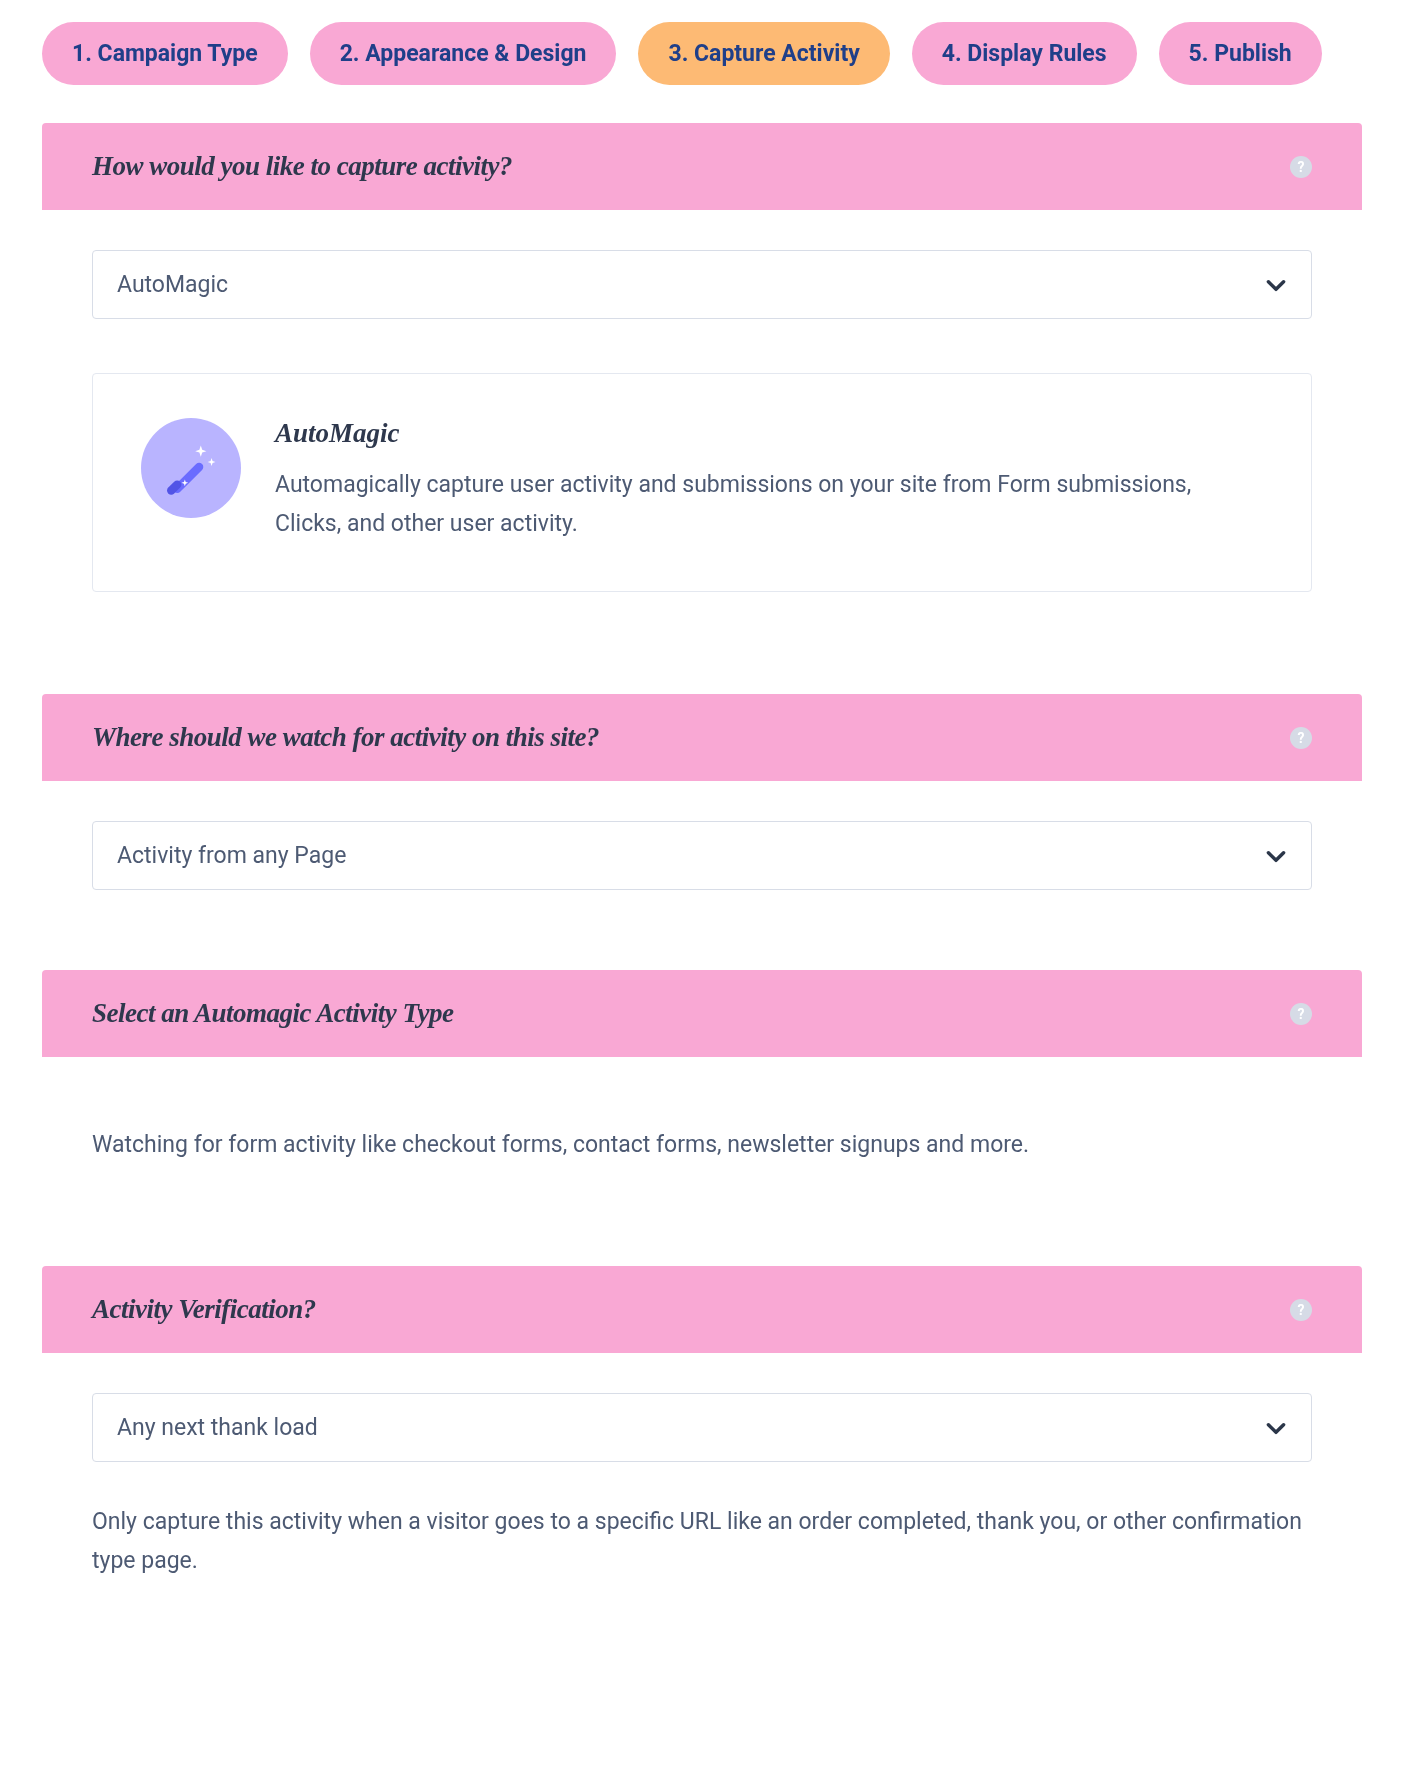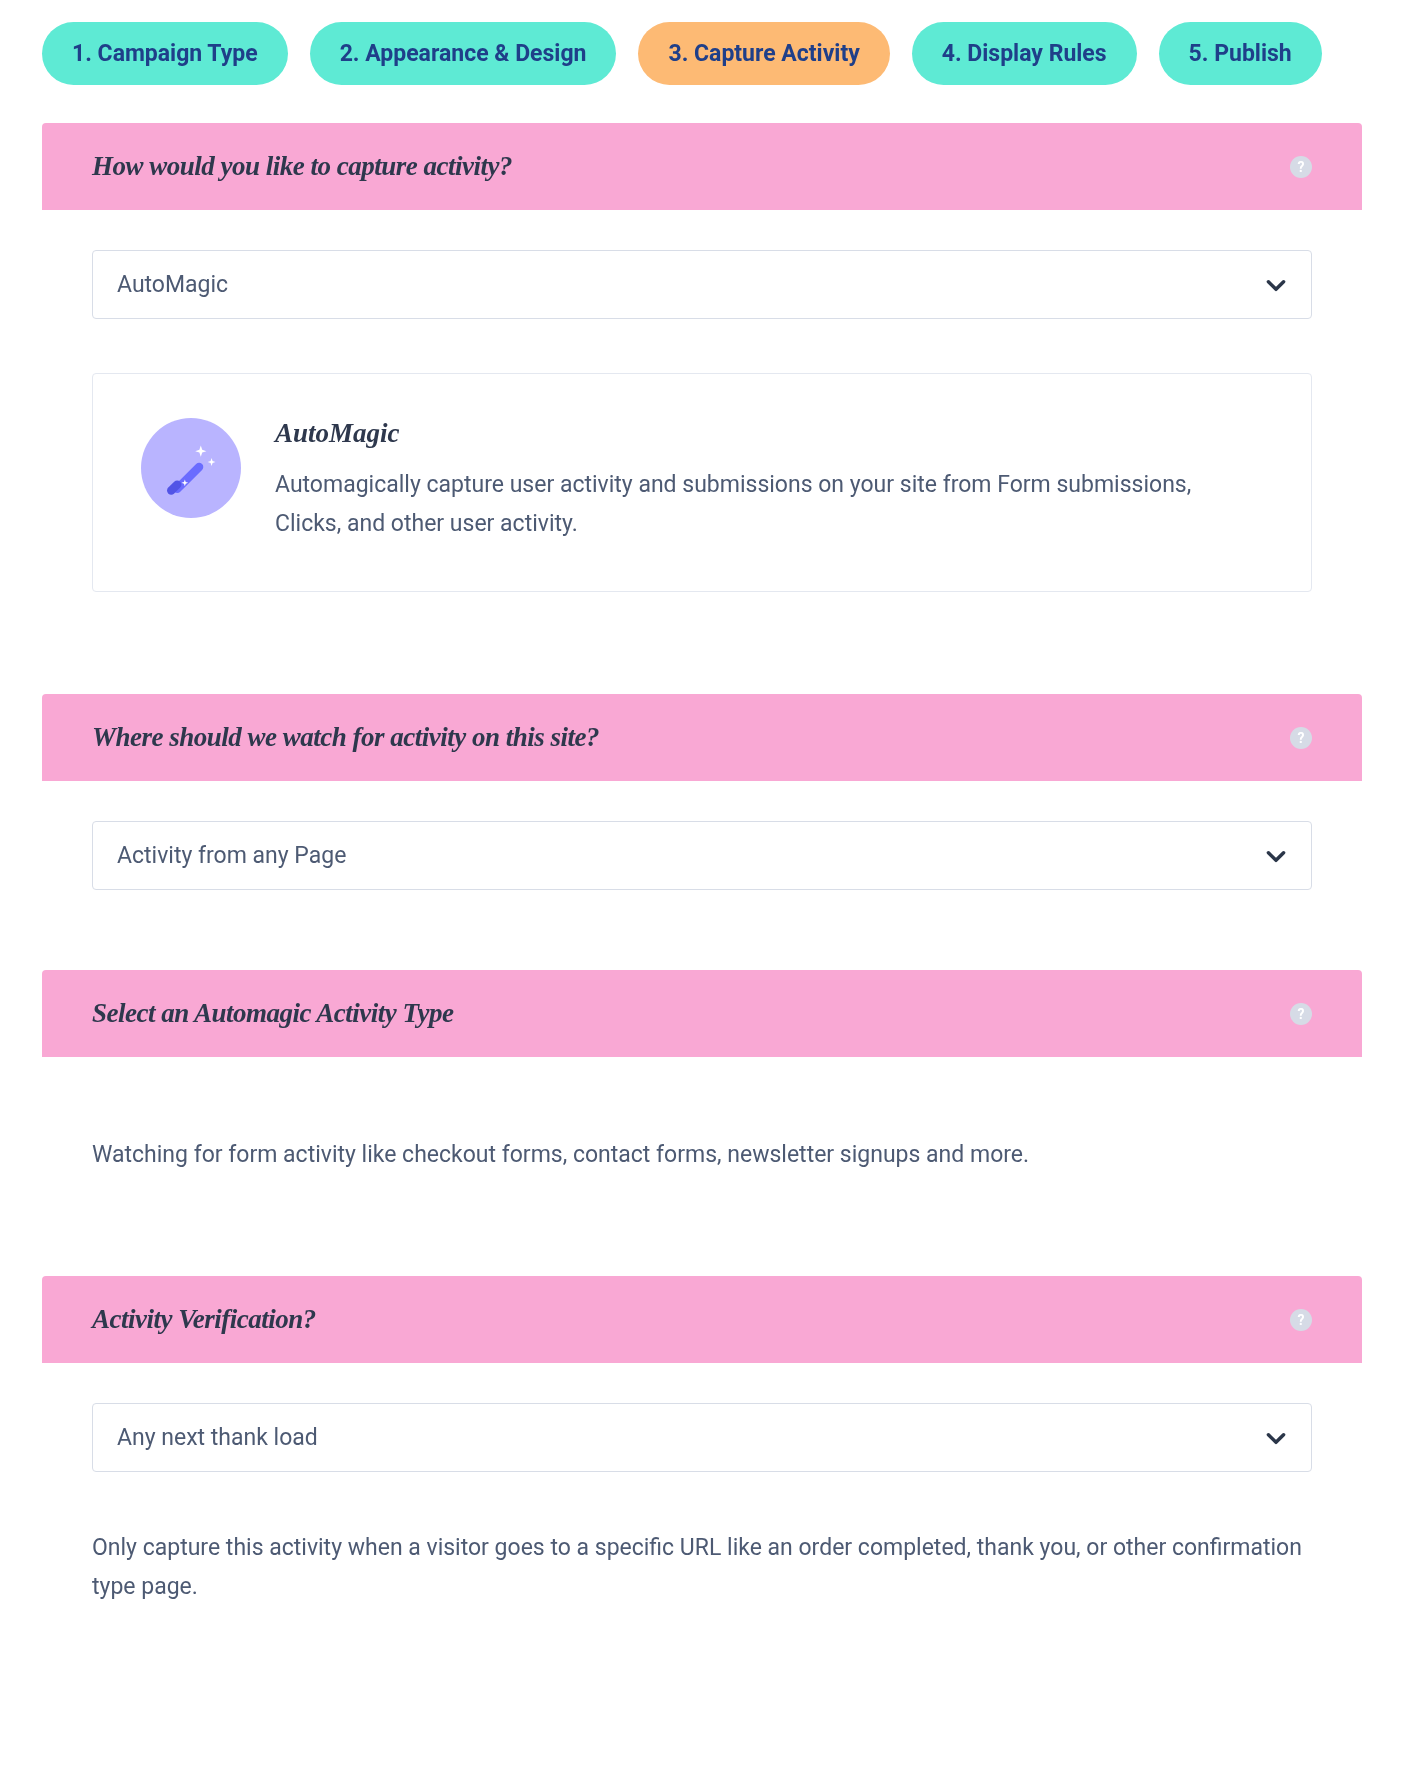--- a/index.html
+++ b/index.html
@@ -12,21 +12,21 @@
   .wrap {
     padding: 22px 42px 90px 42px;
   }
   
   .tabs {
     display: flex;
     gap: 22px;
     margin-bottom: 38px;
   }
   .tab {
-    background: #5eead4;
+    background: #f9a8d4;
     color: #1f3f89;
     font-weight: 700;
     font-size: 23px;
     padding: 18px 30px;
     border-radius: 38px;
     cursor: pointer;
     white-space: nowrap;
   }
   .tab.active {
     background: #fdba74;
@@ -118,21 +118,21 @@
   }
   .info-body p {
     font-size: 23px;
     line-height: 1.7;
     color: #4d5a73;
   }
   .helper-text {
     font-size: 23px;
     color: #4d5a73;
     line-height: 1.7;
-    margin-top: 38px;
+    margin-top: 28px;
   }
   .section-spacer { height: 70px; }
 </style>
 </head>
 <body>
 
 <div class="wrap">
 
   <div class="tabs" id="tabs-row">
       <div class="tab">1. Campaign Type</div>
@@ -214,16 +214,16 @@
   </div>
   <div class="body">
     <div class="select">
       <span>Any next thank load</span>
       <span class="chev">
         <svg viewBox="0 0 24 24">
             <path d="M5 9l7 7 7-7"></path>
           </svg>
       </span>
     </div>
-    <p class="helper-text" style="margin-top:56px">Only capture this activity when a visitor goes to a specific URL like an order completed, thank you, or other confirmation type page.</p>
+    <p class="helper-text" style="margin-top:40px">Only capture this activity when a visitor goes to a specific URL like an order completed, thank you, or other confirmation type page.</p>
   </div>
 
 </div>
 
 </body></html>

